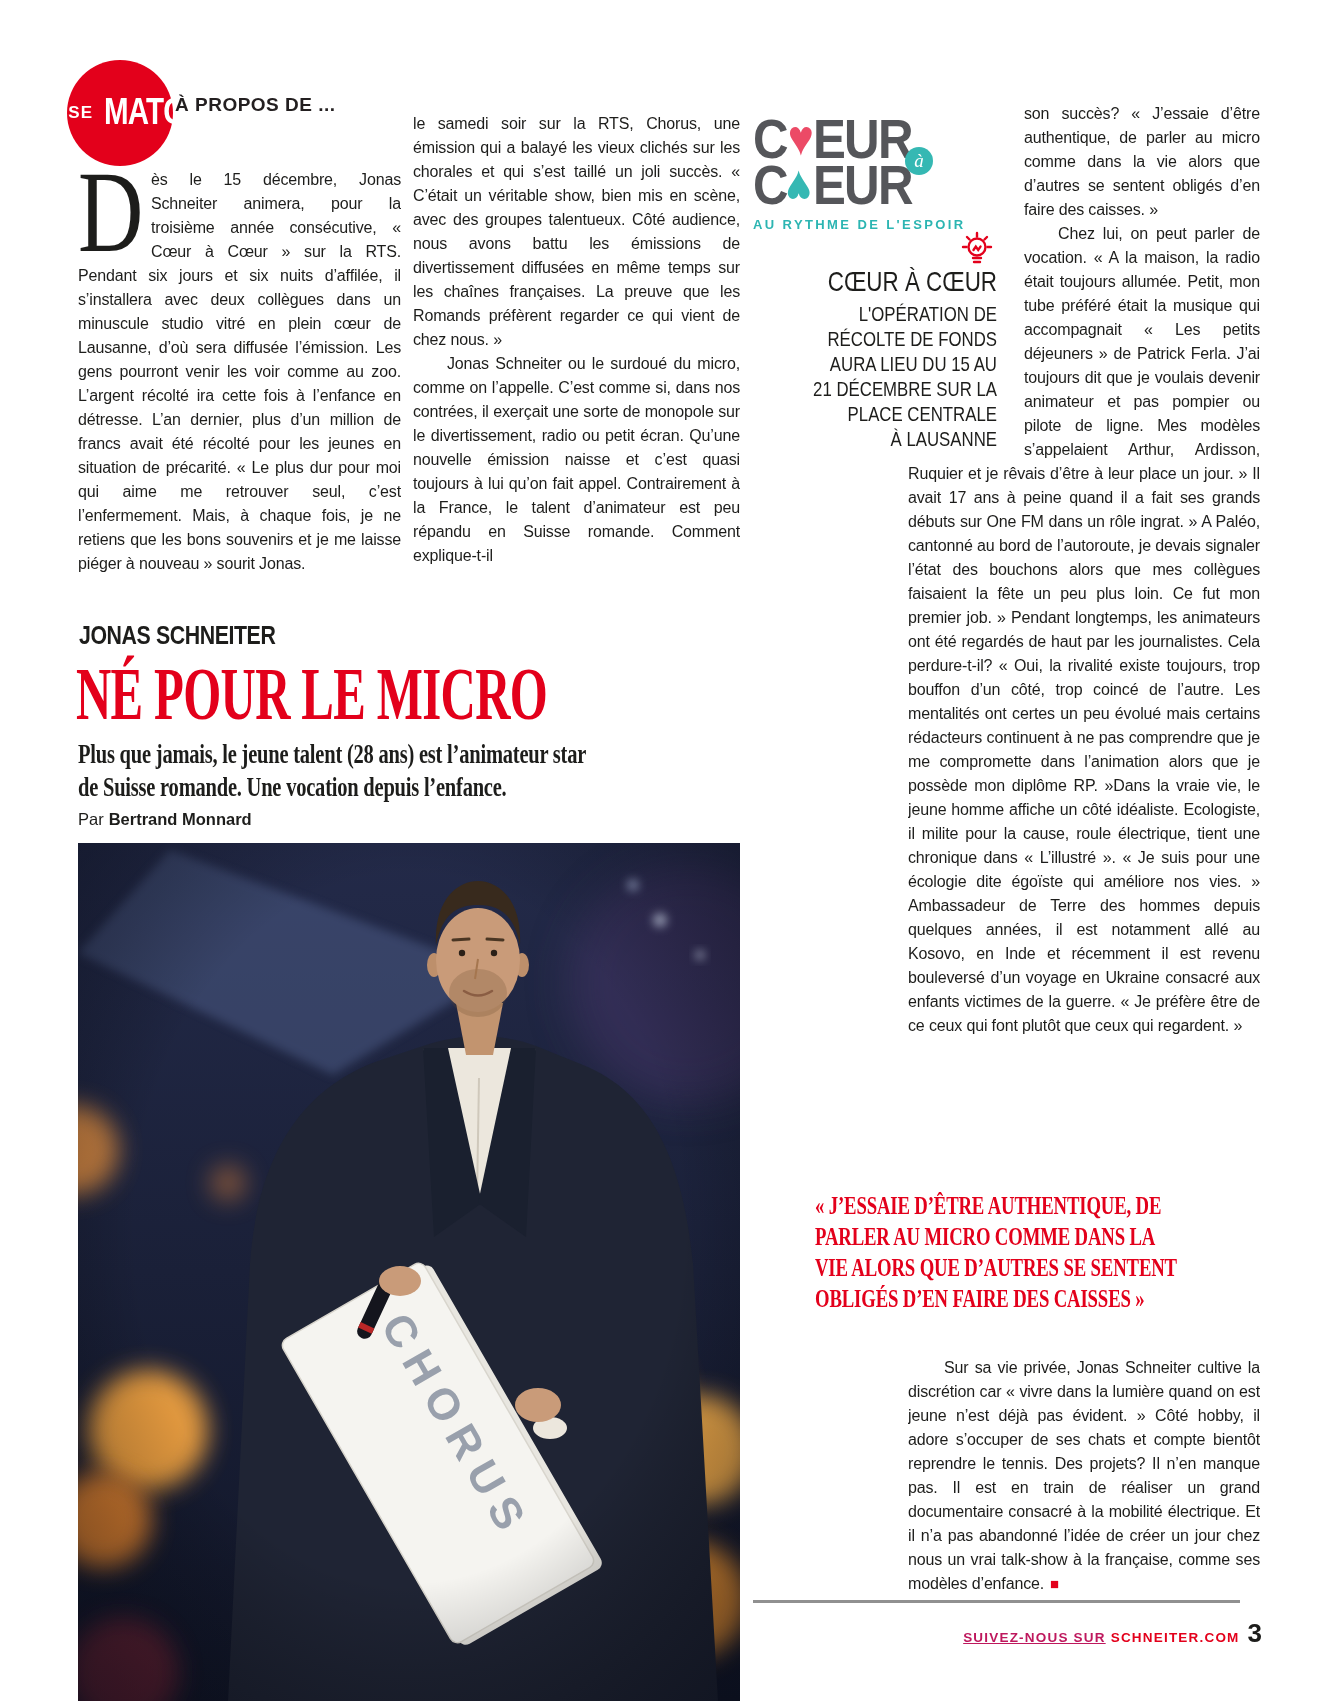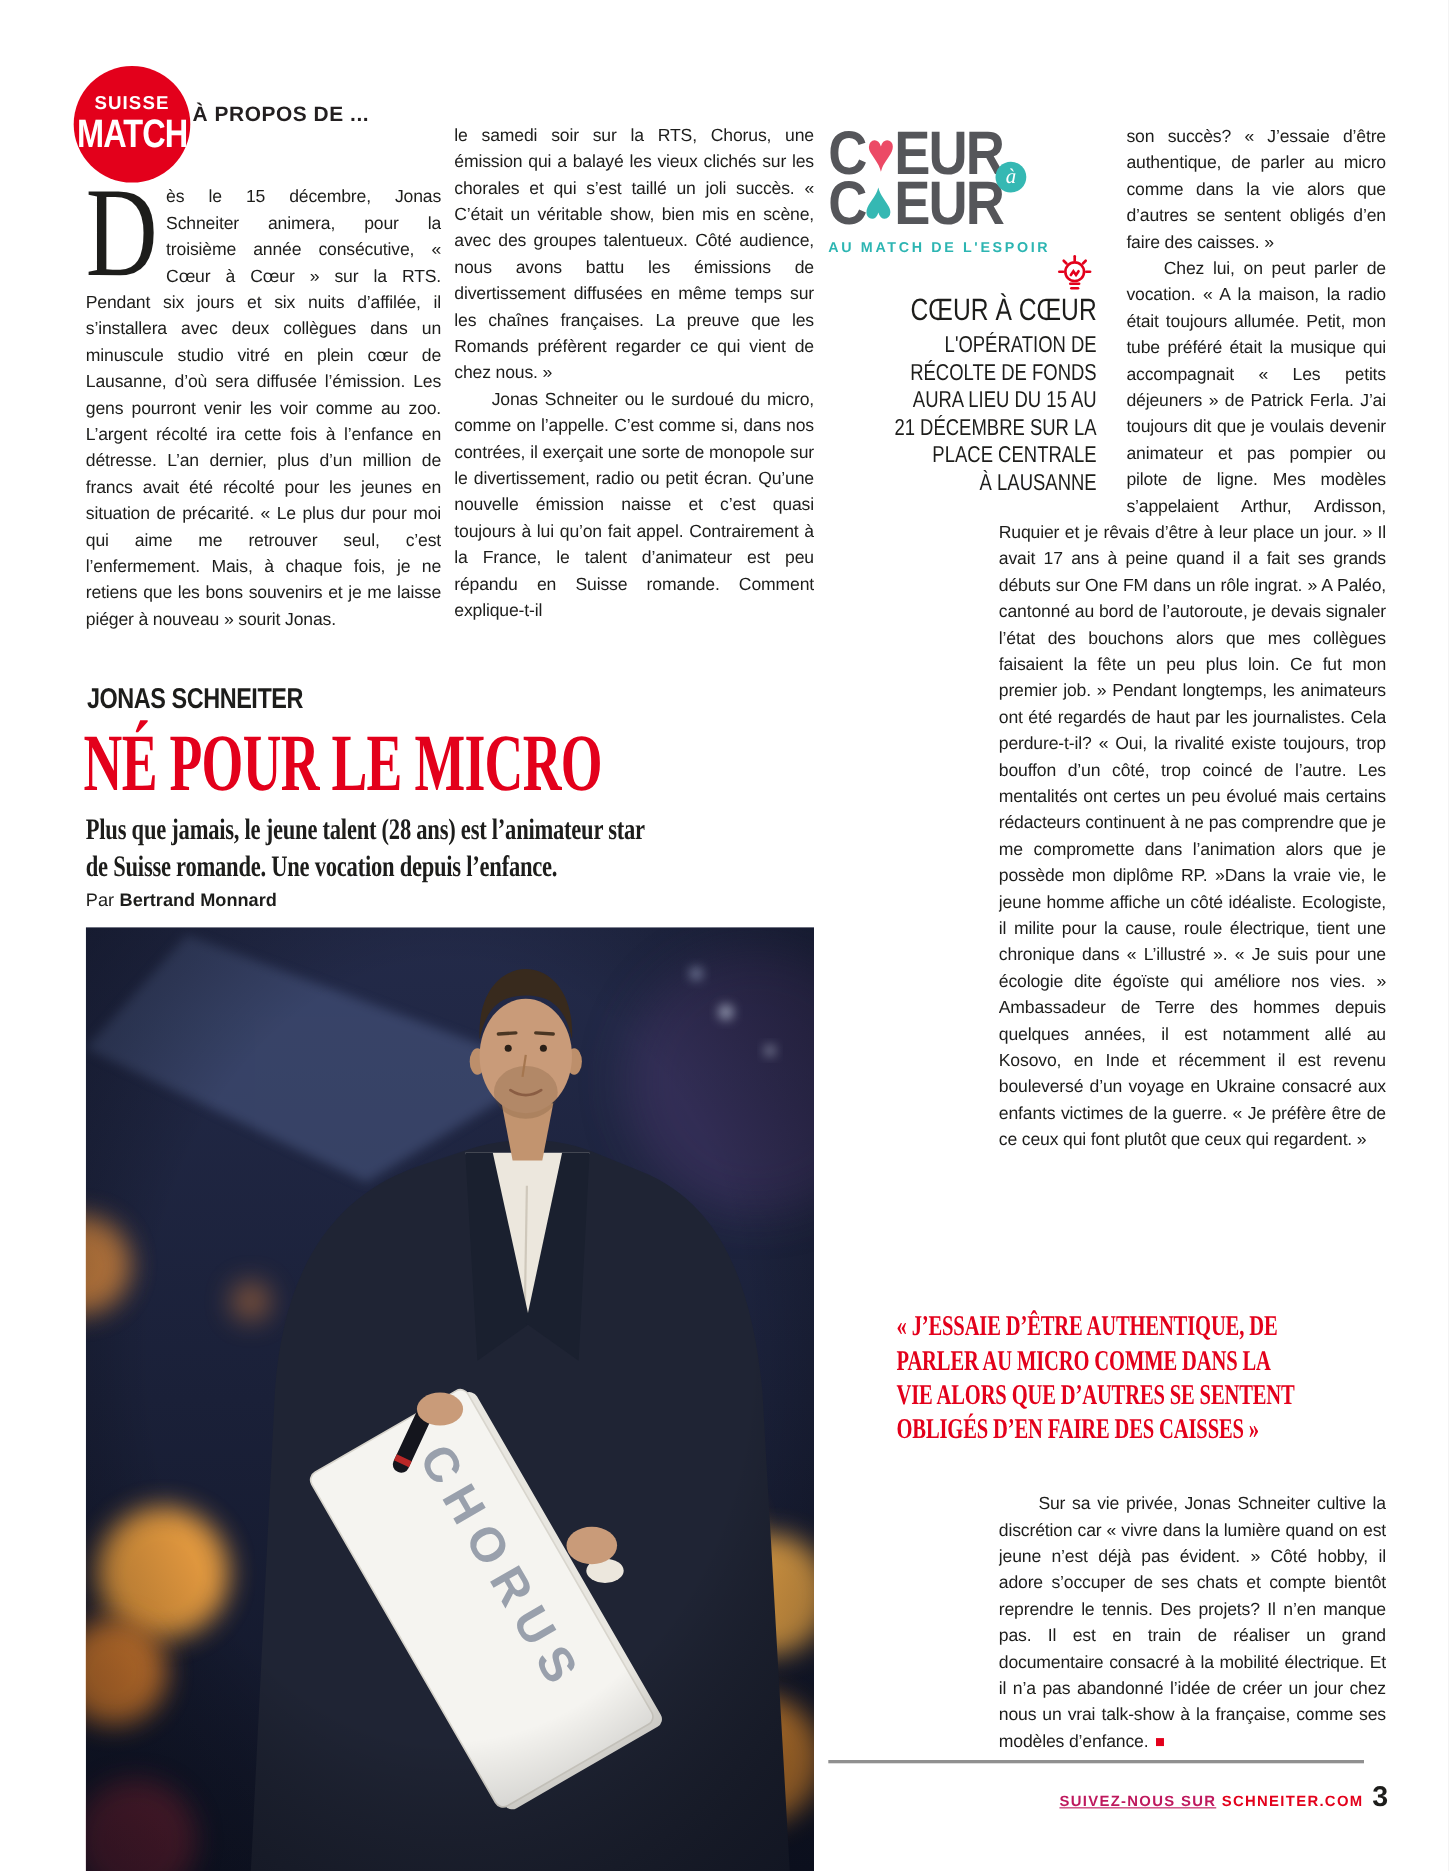--- a/index.html
+++ b/index.html
@@ -6,34 +6,34 @@
   html,body { background:#e8e8e8; }
   .page {
     position:relative; width:1317px; height:1701px; margin:0 auto;
     background:#ffffff; overflow:hidden;
     font-family:"Liberation Sans", sans-serif; color:#1d1d1b;
   }
   
   .badge {
     position:absolute; left:67px; top:60px; width:106px; height:106px;
     border-radius:50%; background:#e3001b; color:#fff;
-    display:flex; flex-direction:column; align-items:center; justify-content:center;
+    display:flex; flex-direction:row; align-items:center; justify-content:center;
   }
   .badge .s { font-size:17px; font-weight:700; letter-spacing:1px; }
   .badge .m { font-size:36px; font-weight:800; letter-spacing:-1px; margin-top:-3px;
               transform:scaleX(0.82); }
   .kicker { position:absolute; left:175px; top:94px; font-size:19px; font-weight:700;
             letter-spacing:0.5px; color:#231f20; }
   
   .body-text { font-size:16px; line-height:24px; letter-spacing:-0.15px;
                text-align:justify; color:#1d1d1b; }
   .indent { text-indent:34px; }
   .col1 { position:absolute; left:78px;  top:168px; width:323px; height:412px; overflow:hidden; }
   .col2 { position:absolute; left:413px; top:112px; width:327px; height:470px; overflow:hidden; }
-  .col3 { position:absolute; left:908px; top:113px; width:352px; height:1080px; overflow:hidden; }
+  .col3 { position:absolute; left:908px; top:102px; width:352px; height:1080px; overflow:hidden; }
   .col3-spacer { float:left; width:116px; height:338px; }
   .dropcap { position:relative; float:left; width:64px; height:72px; margin:2px 9px 0 0; }
   .dropcap span {
     position:absolute; top:-8px; left:0;
     font-family:"Liberation Serif", serif; font-size:116px; line-height:100px;
     transform:scaleX(0.78); transform-origin:0 0; color:#1d1d1b;
   }
   
   .coeur-logo { position:absolute; left:753px; top:113px; width:240px; }
   .logo-row { display:flex; align-items:center; white-space:nowrap;
@@ -119,21 +119,21 @@
       <span>C</span>
         <span class="heart pink">♥</span>
         <span>EUR</span>
     </div>
     <div class="logo-row">
       <span>C</span>
         <span class="heart teal">♥</span>
         <span>EUR</span>
     </div>
     <div class="a-badge">à</div>
-    <div class="tagline">AU MATCH DE L'ESPOIR</div>
+    <div class="tagline">AU RYTHME DE L'ESPOIR</div>
   </div>
 
   <svg class="bulb" viewBox="0 0 34 38">
     <g stroke="#e3001b" stroke-width="2.4" fill="none" stroke-linecap="round">
       <circle cx="17" cy="16" r="8.5"></circle>
       <line x1="17" y1="2" x2="17" y2="5.5"></line>
       <line x1="7" y1="6" x2="9.5" y2="8.5"></line>
       <line x1="27" y1="6" x2="24.5" y2="8.5"></line>
       <line x1="3" y1="16" x2="6.5" y2="16"></line>
       <line x1="31" y1="16" x2="27.5" y2="16"></line>

